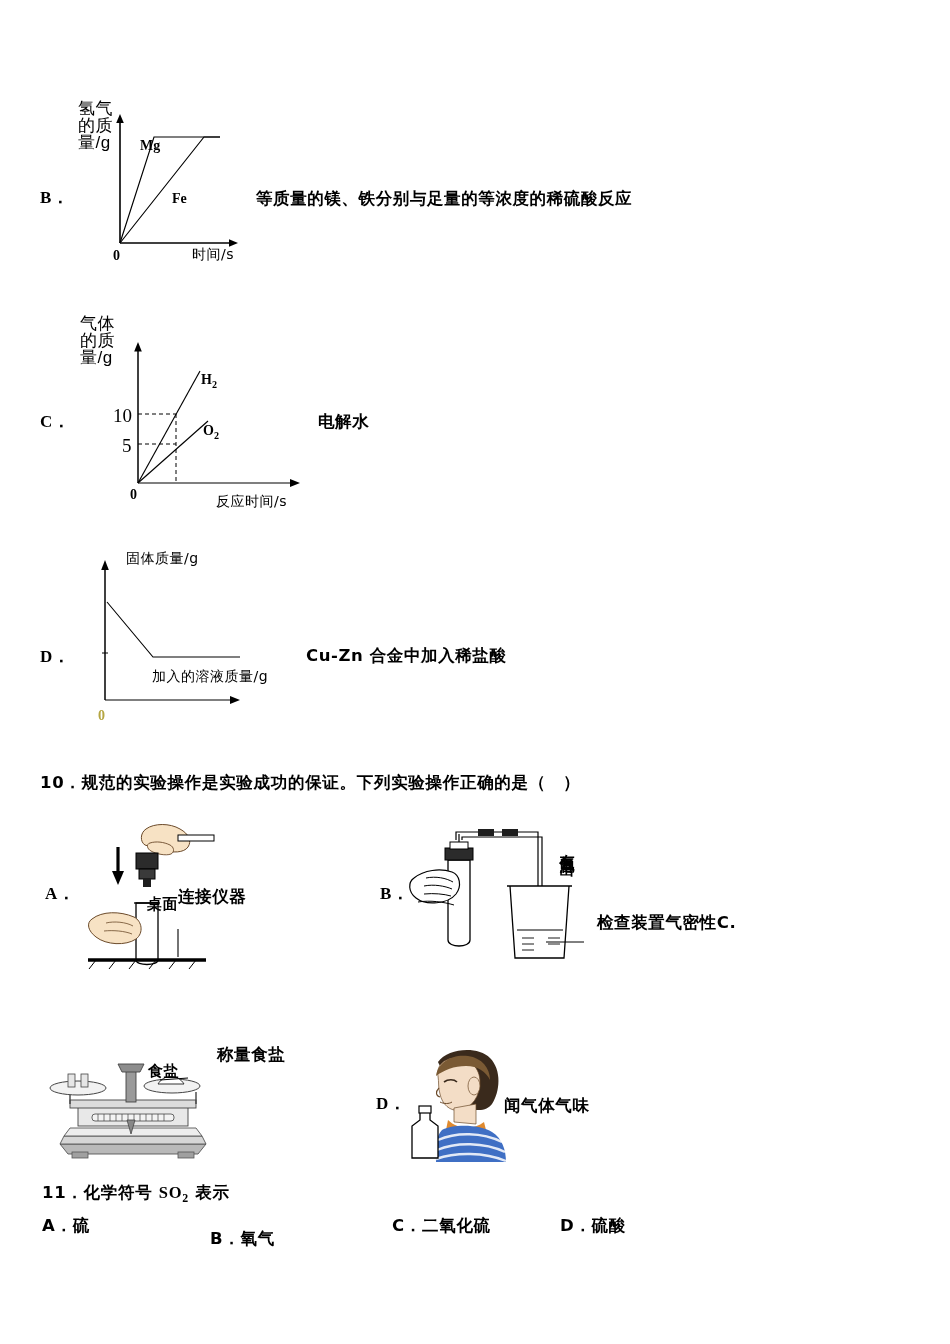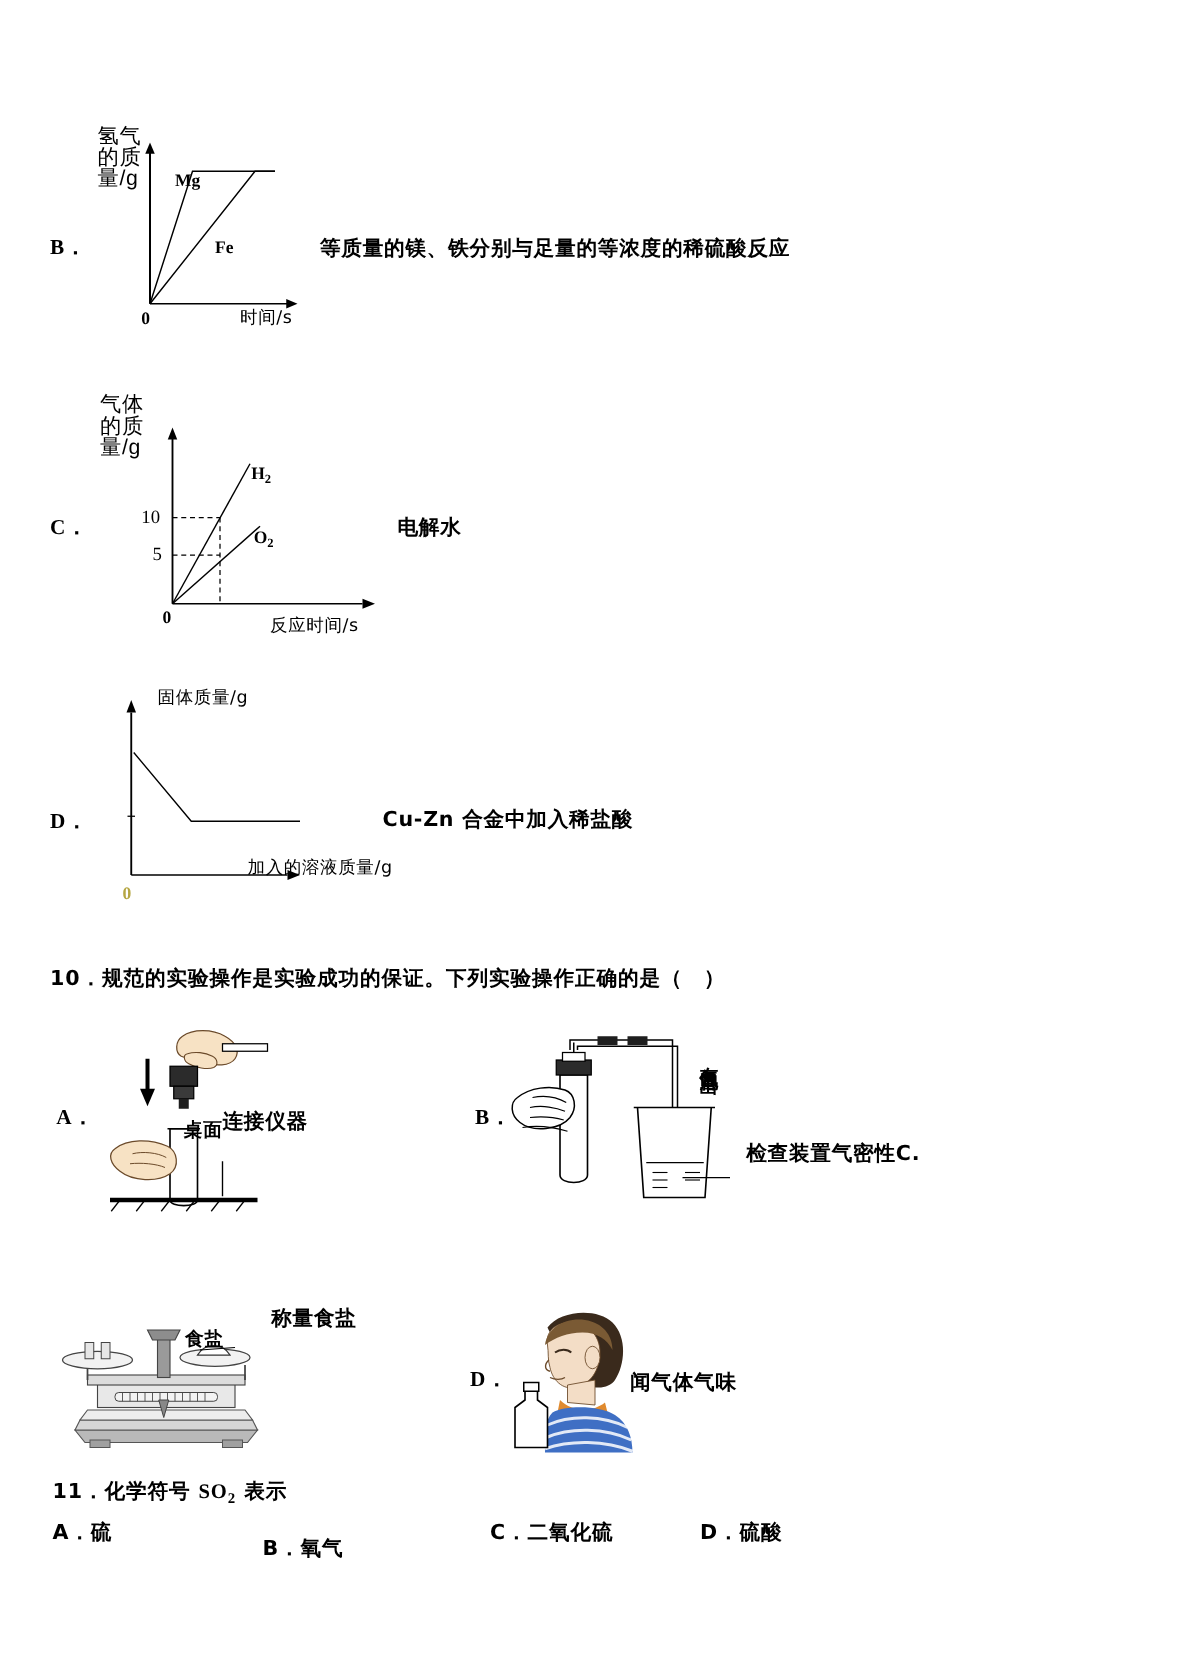--- a/index.html
+++ b/index.html
@@ -46,21 +46,21 @@
     line-height: 17px;
     letter-spacing: 0.5px;
   }
   .ser-lbl {
     font-family: "Liberation Serif", "DejaVu Serif", serif;
     font-size: 14px;
     font-weight: bold;
   }
   .tick-num {
     font-family: "Liberation Serif", "DejaVu Serif", serif;
-    font-size: 15px;
+    font-size: 19px;
   }
   .zero {
     font-family: "Liberation Serif", "DejaVu Serif", serif;
     font-size: 14px;
     font-weight: bold;
   }
   .q-text {
     font-family: "DejaVu Sans", "Liberation Sans", sans-serif;
     font-weight: bold;
     font-size: 16.5px;
@@ -202,21 +202,21 @@
       <line x1="10" y1="148" x2="135" y2="148" stroke="#000" stroke-width="1.2"></line>
       <polygon points="145,148 135,144 135,152" fill="#000"></polygon>
 
       <path d="M12,50 L58,105 L145,105" fill="none" stroke="#000" stroke-width="1.1"></path>
     </svg>
   </div>
 
   <div class="abs" style="left:98px; top:706px;">
     <span class="zero" style="color:#b5a642;">0</span>
   </div>
-  <div class="abs" style="left:152px; top:685px;margin-left:46px;">
+  <div class="abs" style="left:152px; top:667px;">
     <span class="cn-axis">加入的溶液质量/g</span>
   </div>
 
   <div class="abs" style="left:306px; top:645px;">
     <span class="cn-bold">Cu-Zn 合金中加入稀盐酸</span>
   </div>
 
   <div class="abs" style="left:40px; top:772px;">
     <span class="q-text">10．规范的实验操作是实验成功的保证。下列实验操作正确的是（　）</span>
   </div>

